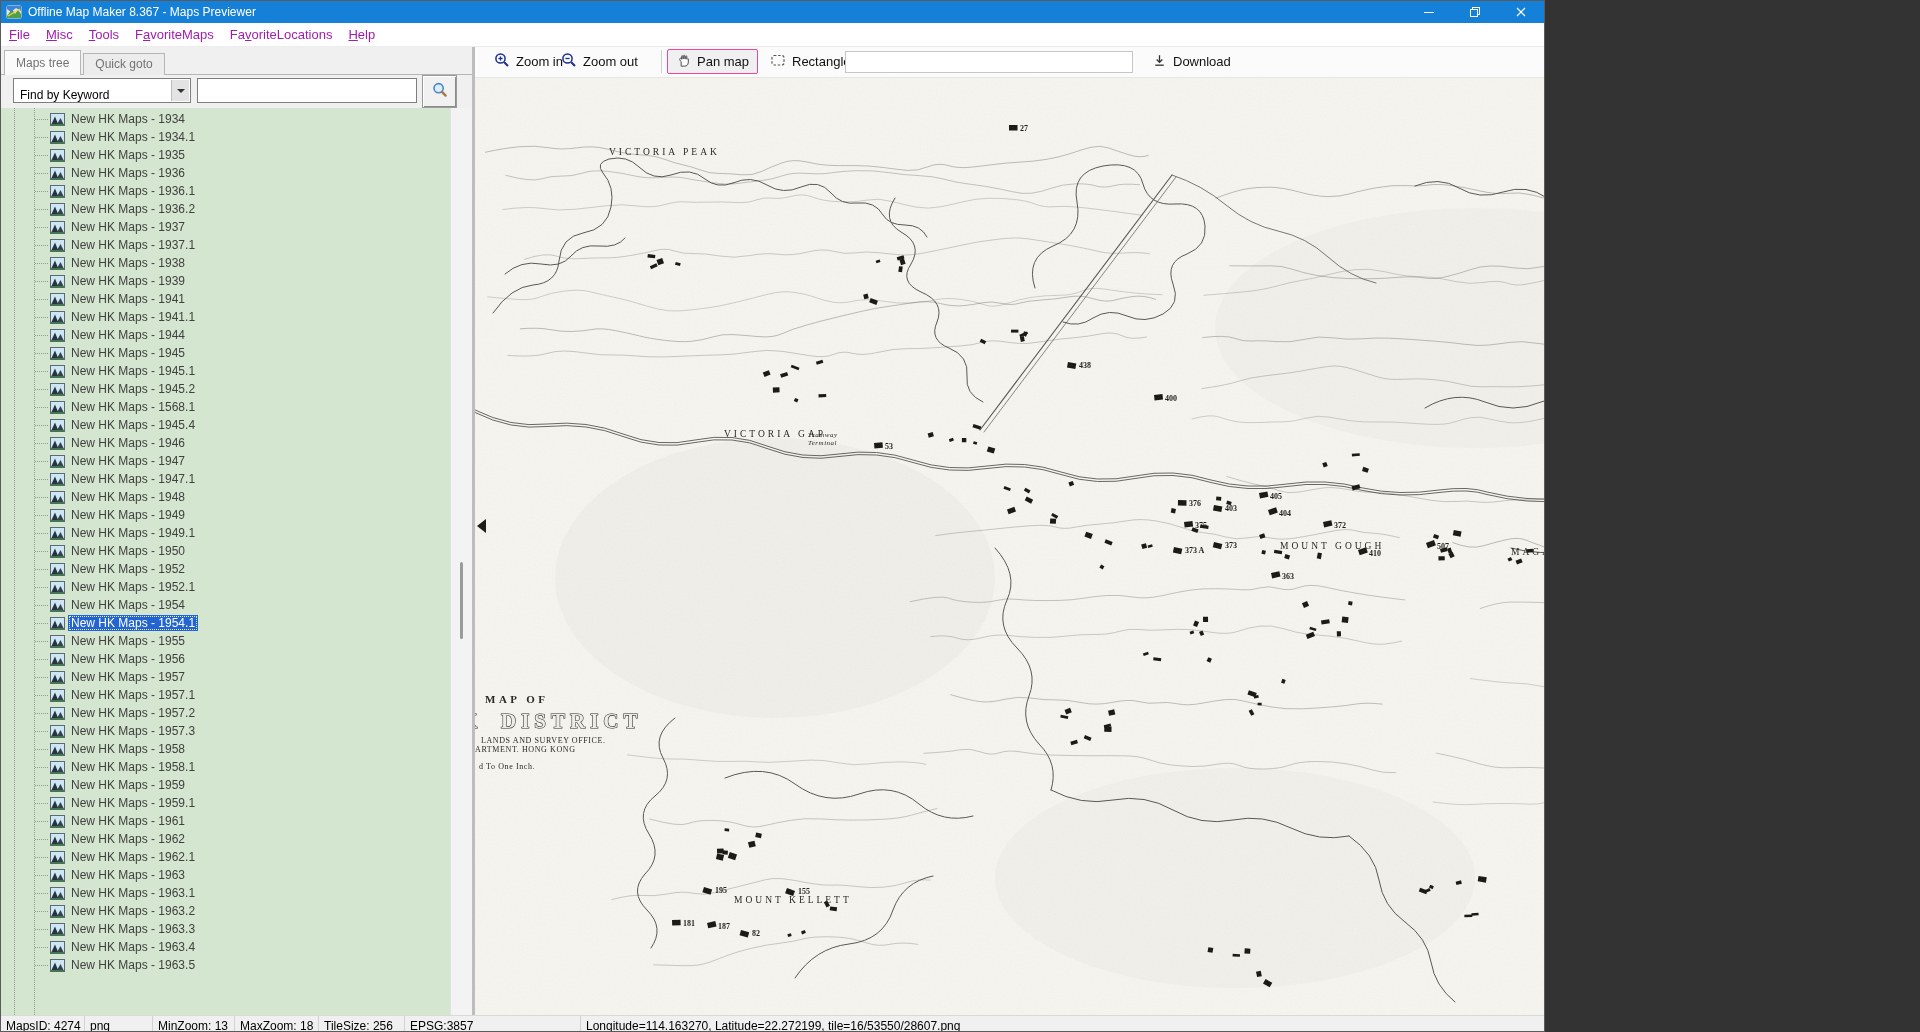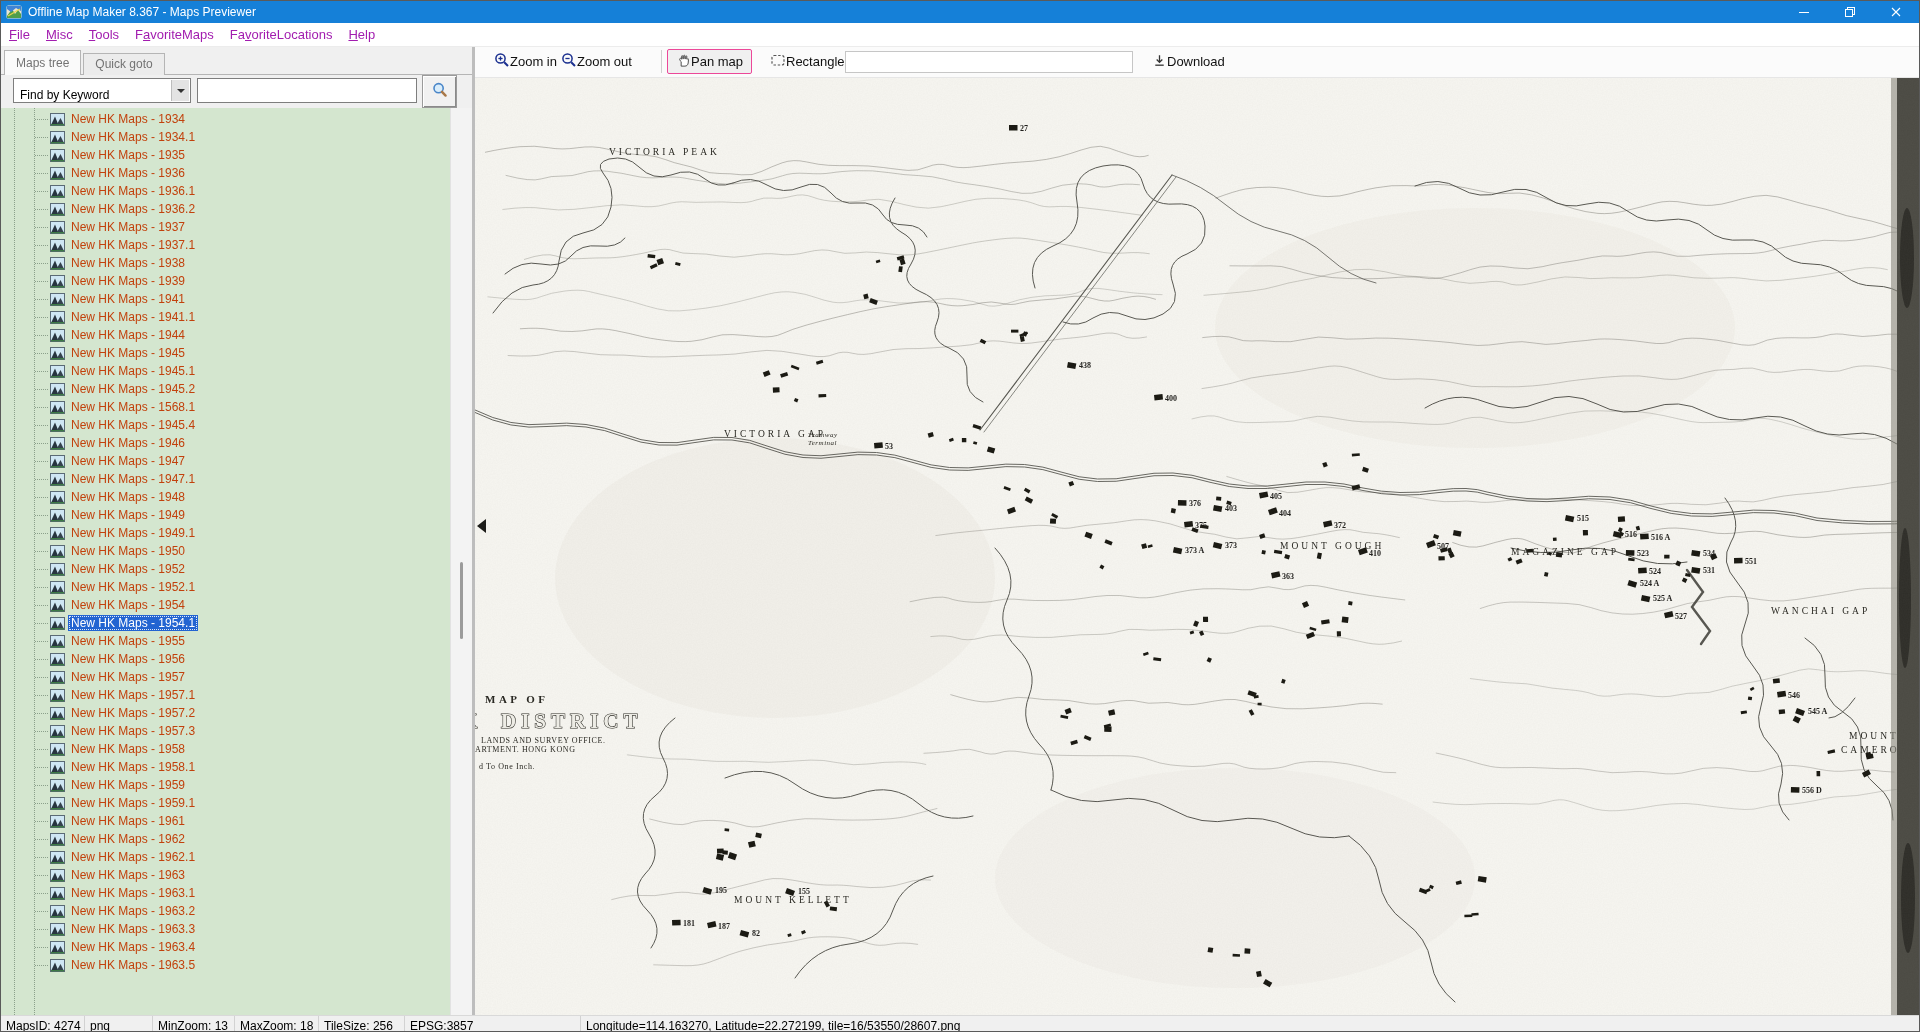--- a/index.html
+++ b/index.html
@@ -1,16 +1,16 @@
 <!DOCTYPE html>
 <html><head>
 <meta charset="utf-8">
 <style>
   html,body{margin:0;padding:0;background:#333;}
-  .app{width:1920px;height:1032px;position:relative;font-family:"Liberation Sans",sans-serif;
+  .app{width:1545px;height:1032px;position:relative;font-family:"Liberation Sans",sans-serif;
        background:#fff;overflow:hidden;box-sizing:border-box;border:1px solid #5a5a5a;}
   
   .titlebar{height:22px;background:#1580d8;color:#fff;display:flex;align-items:center;font-size:12px;}
   .app-icon{width:16px;height:16px;margin:0 6px 0 5px;flex:0 0 auto;}
   .title-text{flex:1;white-space:nowrap;}
   .win-controls{display:flex;height:22px;}
   .wbtn{width:46px;height:22px;display:flex;align-items:center;justify-content:center;}
   
   .menubar{height:23px;background:#fff;display:flex;align-items:center;font-size:13px;color:#a21caf;border-bottom:1px solid #ececec;}
   .menu-item{padding:2px 8px;white-space:nowrap;}
@@ -36,29 +36,29 @@
               border:1px solid #9a9a9a;box-shadow:inset 1px 1px 0 #fff, inset -1px -1px 0 #8a8a8a;
               display:flex;align-items:center;justify-content:center;padding:0;}
   
   .tree{flex:1;background:#d4e6cf;position:relative;overflow:hidden;font-size:12px;padding-top:2px;box-sizing:border-box;}
   .guide{position:absolute;top:0;bottom:0;width:1px;
          background:repeating-linear-gradient(to bottom,#8ba08b 0 1px,transparent 1px 2px);}
   .trow{display:flex;align-items:center;height:18px;padding-left:34px;white-space:nowrap;}
   .stub{width:14px;height:1px;flex:0 0 auto;
         background:repeating-linear-gradient(to right,#8ba08b 0 1px,transparent 1px 2px);}
   .ticon{width:15px;height:13px;margin:0 3px 0 1px;flex:0 0 auto;}
-  .tlabel{padding:1px 3px;color:#c2410c;}
+  .tlabel{padding:1px 3px;color:#404040;}
   .trow.selected .tlabel{background:#2264d1;color:#fff;outline:1px dotted rgba(255,255,255,.85);outline-offset:-2px;}
   .scrollstrip{position:absolute;top:0;bottom:0;right:0;width:21px;background:#f3f3f3;border-left:1px solid #e2e2e2;}
   .thumb{position:absolute;right:9px;width:3px;background:#9b9b9b;border-radius:2px;}
   
   .map-panel{flex:1;display:flex;flex-direction:column;min-width:0;background:#fff;}
   .map-toolbar{height:30px;flex:0 0 auto;position:relative;background:#fbfbfb;border-bottom:1px solid #e6e6e6;
                font-size:13px;color:#111;}
-  .tb{position:absolute;top:2px;height:25px;display:flex;align-items:center;padding:0 8px;background:transparent;
+  .tb{position:absolute;top:2px;height:25px;display:flex;align-items:center;gap:6px;padding:0 8px;background:transparent;
       border:1px solid transparent;box-sizing:border-box;white-space:nowrap;}
   .tb.pressed{border:1px solid #ec4899;background:#f0f0f0;border-radius:2px;}
   .tb-sep{position:absolute;left:186px;top:3px;width:1px;height:23px;background:#d0d0d0;}
   .tb-input{position:absolute;left:370px;top:4px;width:288px;height:22px;box-sizing:border-box;
             border:1px solid #c6c6c6;font-size:12px;padding:0 4px;outline:none;}
   .map-viewport{flex:1;position:relative;background:#f6f6f2;overflow:hidden;}
   .map-viewport svg{position:absolute;left:0;top:0;}
   
   .t-place{font-family:"Liberation Serif",serif;font-size:9.5px;letter-spacing:3px;fill:#26251f;}
   .t-note{font-family:"Liberation Serif",serif;font-style:italic;font-size:7px;fill:#26251f;letter-spacing:.5px;}

